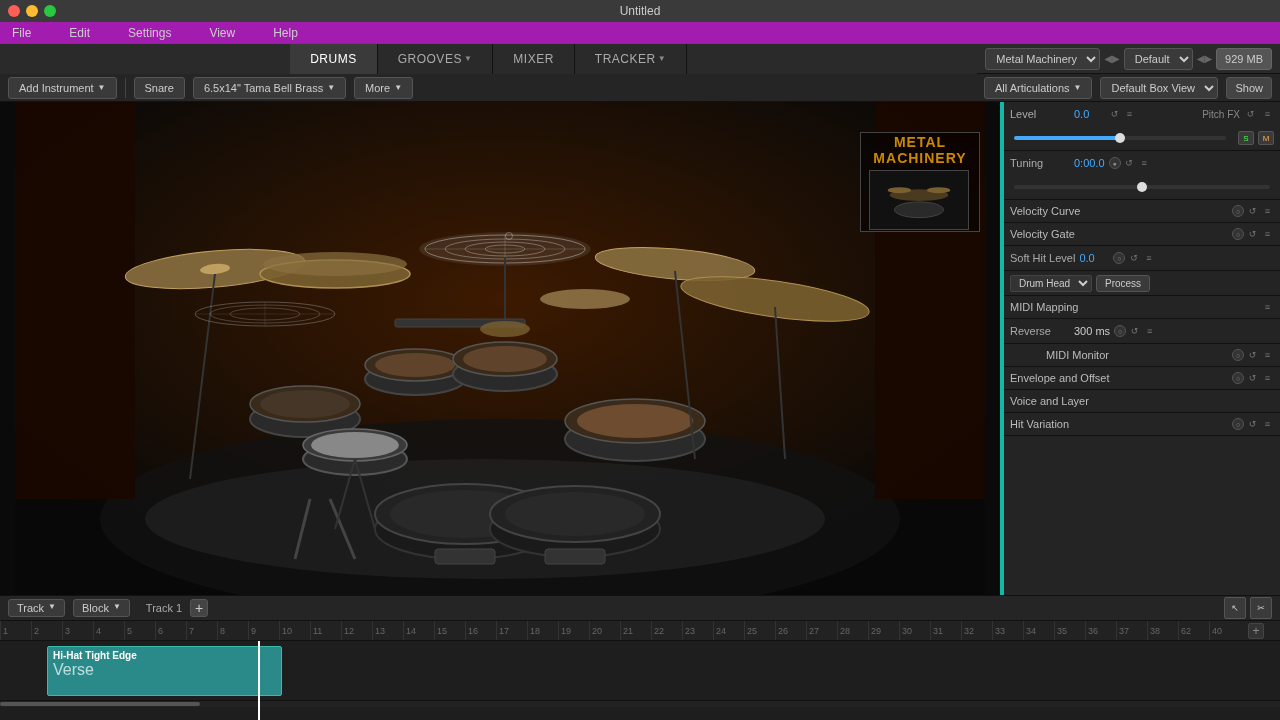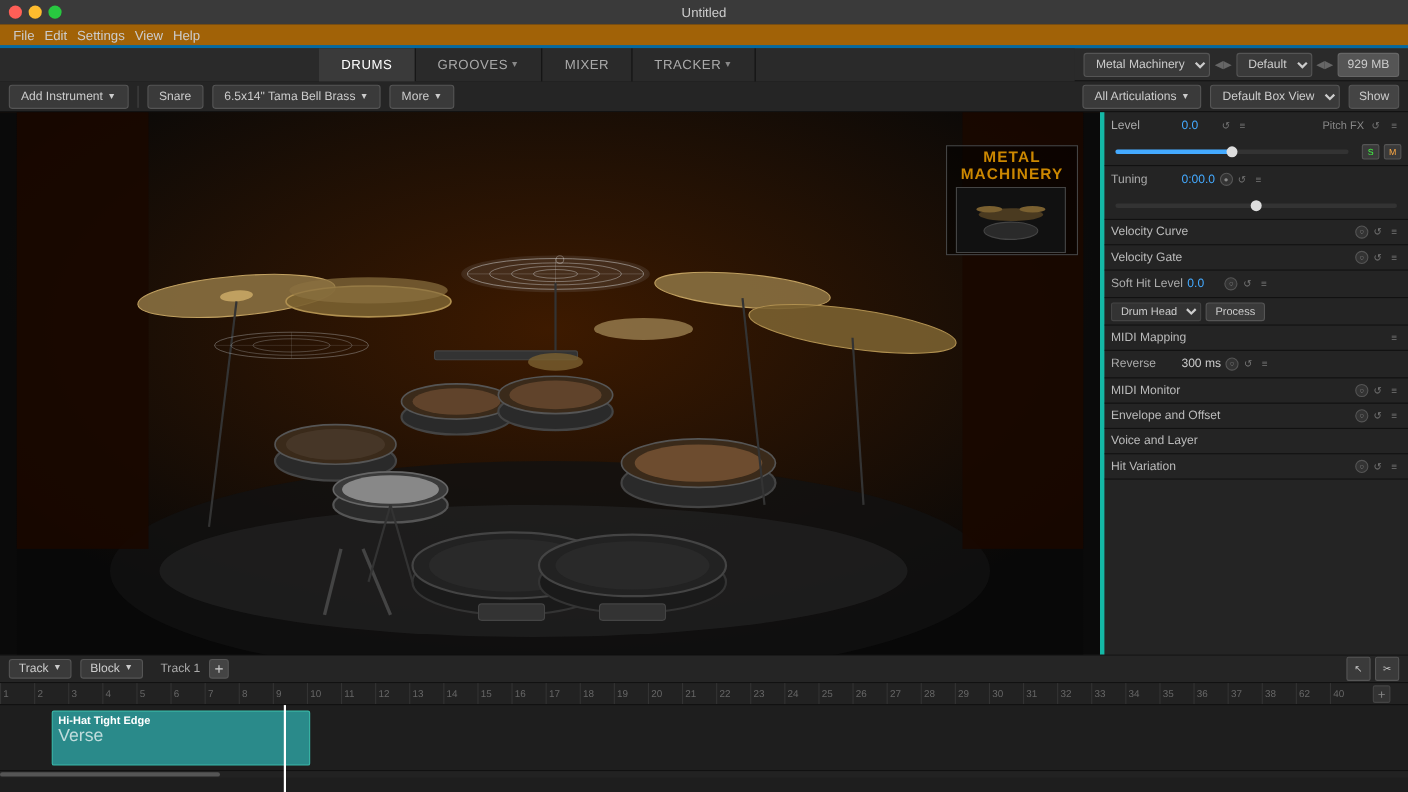--- a/index.html
+++ b/index.html
@@ -38,26 +38,26 @@
     .tl-minimize { background: #febc2e; }
     .tl-maximize { background: #28c840; }
     #title-text {
       font-size: 12px;
       color: #ccc;
     }
 
     
     #menu-bar {
       height: 22px;
-      background: #a16207;
+      background: #a21caf;
       display: flex;
       align-items: center;
       padding: 0 8px;
-      gap: 1px;
-      border-bottom: 3px solid #0369a1;
+      gap: 30px;
+      border-bottom: 1px solid #0369a1;
     }
     .menu-item {
       font-size: 12px;
       color: #ccc;
       cursor: pointer;
       padding: 2px 4px;
     }
 
     
     #top-toolbar {
@@ -784,21 +784,21 @@
         <div class="rp-icons">
           <div class="circle-btn">○</div>
           <div class="rp-icon">↺</div>
           <div class="rp-icon">≡</div>
         </div>
       </div>
     </div>
 
     <div class="panel-section">
       <div class="panel-mini-row">
-        <span style="flex:1; color:#bbb; font-size:11px;">MIDI Monitor</span>
+        <span style="flex:1; color:#bbb; font-size:11px;margin-left:36px;">MIDI Monitor</span>
         <div class="rp-icons">
           <div class="circle-btn">○</div>
           <div class="rp-icon">↺</div>
           <div class="rp-icon">≡</div>
         </div>
       </div>
     </div>
 
     <div class="panel-section">
       <div class="panel-mini-row">

